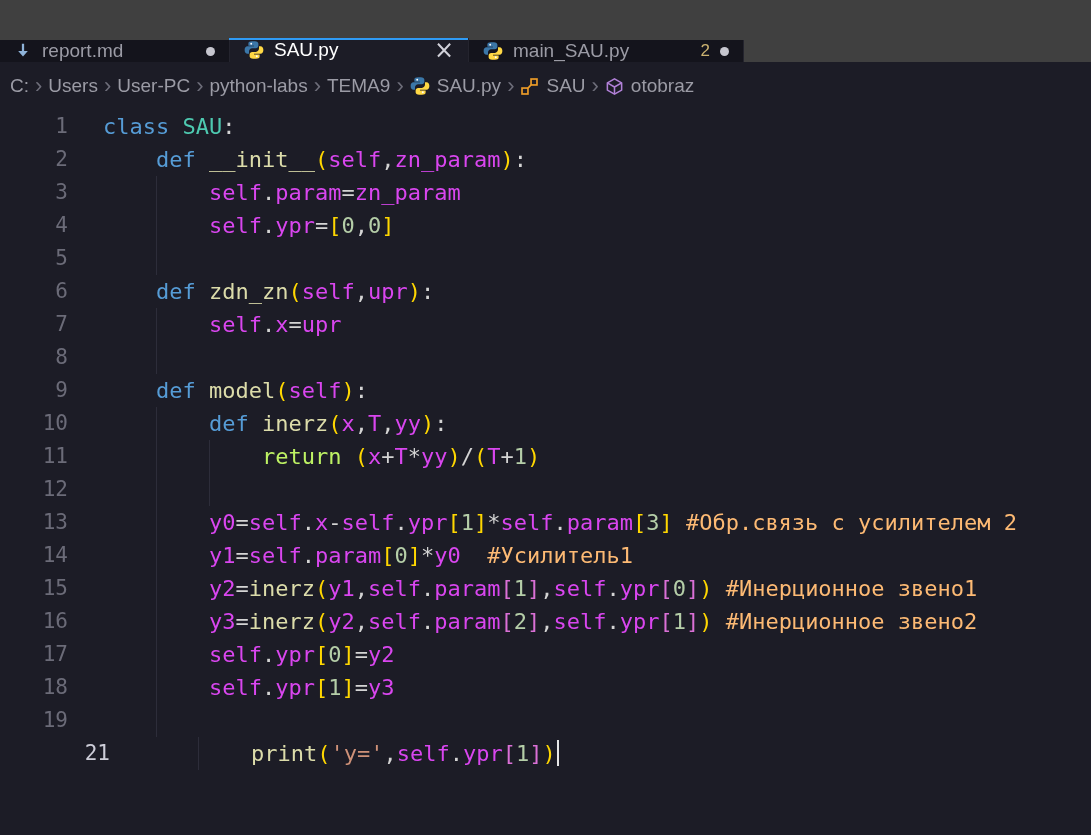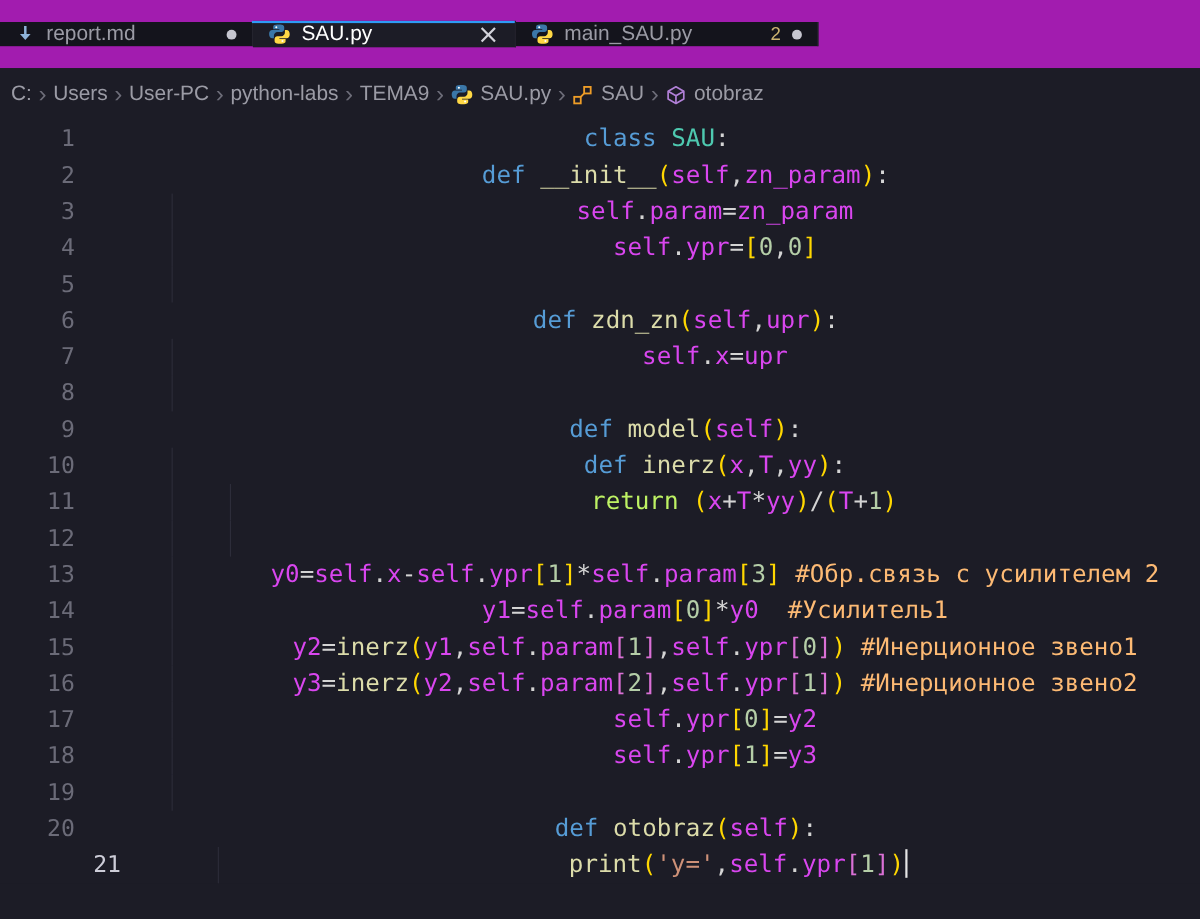--- a/index.html
+++ b/index.html
@@ -3,21 +3,21 @@
 <meta charset="utf-8">
 <style>
   html,body{margin:0;padding:0;}
   body{
     width:1091px;height:835px;overflow:hidden;
     background:#1c1c26;
     font-family:"Liberation Sans",sans-serif;
     -webkit-font-smoothing:antialiased;
   }
   
-  .tabbar{display:flex;height:62px;background:#a21caf;align-items:center;}
+  .tabbar{display:flex;height:62px;background:#404040;align-items:flex-end;}
   .tab{
     position:relative;display:flex;align-items:center;gap:10px;
     padding:0 14px;border-right:1px solid #24242e;
     font-size:19px;color:#9b9ba5;cursor:pointer;flex:none;background:#14141c;
   }
   .tab:nth-child(1){width:201px}
   .tab:nth-child(2){width:210px}
   .tab:nth-child(3){width:246px}
   .tab:nth-child(4){width:215px}
   .tab.active{background:#1c1c26;color:#ffffff;}
@@ -36,21 +36,21 @@
   .bc-sep{margin:0 6px;color:#6d6d79;font-size:22px;line-height:1;}
   .bc-item{display:flex;align-items:center;gap:7px;cursor:pointer;}
   
   .editor{
     font-family:"DejaVu Sans Mono","Liberation Mono",monospace;
     font-size:22px;background:#1c1c26;
   }
   .line{display:flex;height:33px;line-height:33px;white-space:pre;}
   .num{flex:none;width:68px;text-align:right;color:#6b6b78;font-size:21px;}
   .num.active{color:#cdcdd8;margin-left:42px;}
-  .text{flex:1;position:relative;padding-left:35px;text-align:center;}
+  .text{flex:1;position:relative;padding-left:35px;}
   .guide{position:absolute;top:0;bottom:0;width:1px;background:#2d2d3a;}
   .cursor{display:inline-block;width:2px;height:26px;background:#e6e6e6;vertical-align:-5px;margin-left:1px;}
   .tk-kw{color:#569cd6}
   .tk-ctl{color:#bef264}
   .tk-cls{color:#4ec9b0}
   .tk-fn{color:#dcdcaa}
   .tk-v{color:#d946ef}
   .tk-n{color:#b5cea8}
   .tk-s{color:#ce9178}
   .tk-c{color:#fdba74}
@@ -174,15 +174,14 @@
     <div class="line"><div class="num">10</div><div class="text"><span class="guide" style="left: 88px;"></span><span class="tk-p">        </span><span class="tk-kw">def</span><span class="tk-p"> </span><span class="tk-fn">inerz</span><span class="tk-b1">(</span><span class="tk-v">x</span><span class="tk-p">,</span><span class="tk-v">T</span><span class="tk-p">,</span><span class="tk-v">yy</span><span class="tk-b1">)</span><span class="tk-p">:</span></div></div>
     <div class="line"><div class="num">11</div><div class="text"><span class="guide" style="left: 88px;"></span><span class="guide" style="left: 141px;"></span><span class="tk-p">            </span><span class="tk-ctl">return</span><span class="tk-p"> </span><span class="tk-b1">(</span><span class="tk-v">x</span><span class="tk-p">+</span><span class="tk-v">T</span><span class="tk-p">*</span><span class="tk-v">yy</span><span class="tk-b1">)</span><span class="tk-p">/</span><span class="tk-b1">(</span><span class="tk-v">T</span><span class="tk-p">+</span><span class="tk-n">1</span><span class="tk-b1">)</span></div></div>
     <div class="line"><div class="num">12</div><div class="text"><span class="guide" style="left: 88px;"></span><span class="guide" style="left: 141px;"></span></div></div>
     <div class="line"><div class="num">13</div><div class="text"><span class="guide" style="left: 88px;"></span><span class="tk-p">        </span><span class="tk-v">y0</span><span class="tk-p">=</span><span class="tk-v">self</span><span class="tk-p">.</span><span class="tk-v">x</span><span class="tk-p">-</span><span class="tk-v">self</span><span class="tk-p">.</span><span class="tk-v">ypr</span><span class="tk-b1">[</span><span class="tk-n">1</span><span class="tk-b1">]</span><span class="tk-p">*</span><span class="tk-v">self</span><span class="tk-p">.</span><span class="tk-v">param</span><span class="tk-b1">[</span><span class="tk-n">3</span><span class="tk-b1">]</span><span class="tk-p"> </span><span class="tk-c">#Обр.связь с усилителем 2</span></div></div>
     <div class="line"><div class="num">14</div><div class="text"><span class="guide" style="left: 88px;"></span><span class="tk-p">        </span><span class="tk-v">y1</span><span class="tk-p">=</span><span class="tk-v">self</span><span class="tk-p">.</span><span class="tk-v">param</span><span class="tk-b1">[</span><span class="tk-n">0</span><span class="tk-b1">]</span><span class="tk-p">*</span><span class="tk-v">y0</span><span class="tk-p">  </span><span class="tk-c">#Усилитель1</span></div></div>
     <div class="line"><div class="num">15</div><div class="text"><span class="guide" style="left: 88px;"></span><span class="tk-p">        </span><span class="tk-v">y2</span><span class="tk-p">=</span><span class="tk-fn">inerz</span><span class="tk-b1">(</span><span class="tk-v">y1</span><span class="tk-p">,</span><span class="tk-v">self</span><span class="tk-p">.</span><span class="tk-v">param</span><span class="tk-b2">[</span><span class="tk-n">1</span><span class="tk-b2">]</span><span class="tk-p">,</span><span class="tk-v">self</span><span class="tk-p">.</span><span class="tk-v">ypr</span><span class="tk-b2">[</span><span class="tk-n">0</span><span class="tk-b2">]</span><span class="tk-b1">)</span><span class="tk-p"> </span><span class="tk-c">#Инерционное звено1</span></div></div>
     <div class="line"><div class="num">16</div><div class="text"><span class="guide" style="left: 88px;"></span><span class="tk-p">        </span><span class="tk-v">y3</span><span class="tk-p">=</span><span class="tk-fn">inerz</span><span class="tk-b1">(</span><span class="tk-v">y2</span><span class="tk-p">,</span><span class="tk-v">self</span><span class="tk-p">.</span><span class="tk-v">param</span><span class="tk-b2">[</span><span class="tk-n">2</span><span class="tk-b2">]</span><span class="tk-p">,</span><span class="tk-v">self</span><span class="tk-p">.</span><span class="tk-v">ypr</span><span class="tk-b2">[</span><span class="tk-n">1</span><span class="tk-b2">]</span><span class="tk-b1">)</span><span class="tk-p"> </span><span class="tk-c">#Инерционное звено2</span></div></div>
     <div class="line"><div class="num">17</div><div class="text"><span class="guide" style="left: 88px;"></span><span class="tk-p">        </span><span class="tk-v">self</span><span class="tk-p">.</span><span class="tk-v">ypr</span><span class="tk-b1">[</span><span class="tk-n">0</span><span class="tk-b1">]</span><span class="tk-p">=</span><span class="tk-v">y2</span></div></div>
     <div class="line"><div class="num">18</div><div class="text"><span class="guide" style="left: 88px;"></span><span class="tk-p">        </span><span class="tk-v">self</span><span class="tk-p">.</span><span class="tk-v">ypr</span><span class="tk-b1">[</span><span class="tk-n">1</span><span class="tk-b1">]</span><span class="tk-p">=</span><span class="tk-v">y3</span></div></div>
     <div class="line"><div class="num">19</div><div class="text"><span class="guide" style="left: 88px;"></span></div></div>
-    <div class="line"><div class="num">20</div><div class="text"><span class="tk-p">    </span><span class="tk-kw">def</span><span class="tk-p"> </span><span class="tk-fn">otobraz</span><span class="tk-b1">(</span><span class="tk-v">self</span><span class="tk-b1">)</span><span class="tk-p">:</span></div></div>
     <div class="line"><div class="num active">21</div><div class="text"><span class="guide" style="left: 88px;"></span><span class="tk-p">        </span><span class="tk-fn">print</span><span class="tk-b1">(</span><span class="tk-s">'y='</span><span class="tk-p">,</span><span class="tk-v">self</span><span class="tk-p">.</span><span class="tk-v">ypr</span><span class="tk-b2">[</span><span class="tk-n">1</span><span class="tk-b2">]</span><span class="tk-b1">)</span><span class="cursor"></span></div></div>
   </div>
 
 </body></html>

